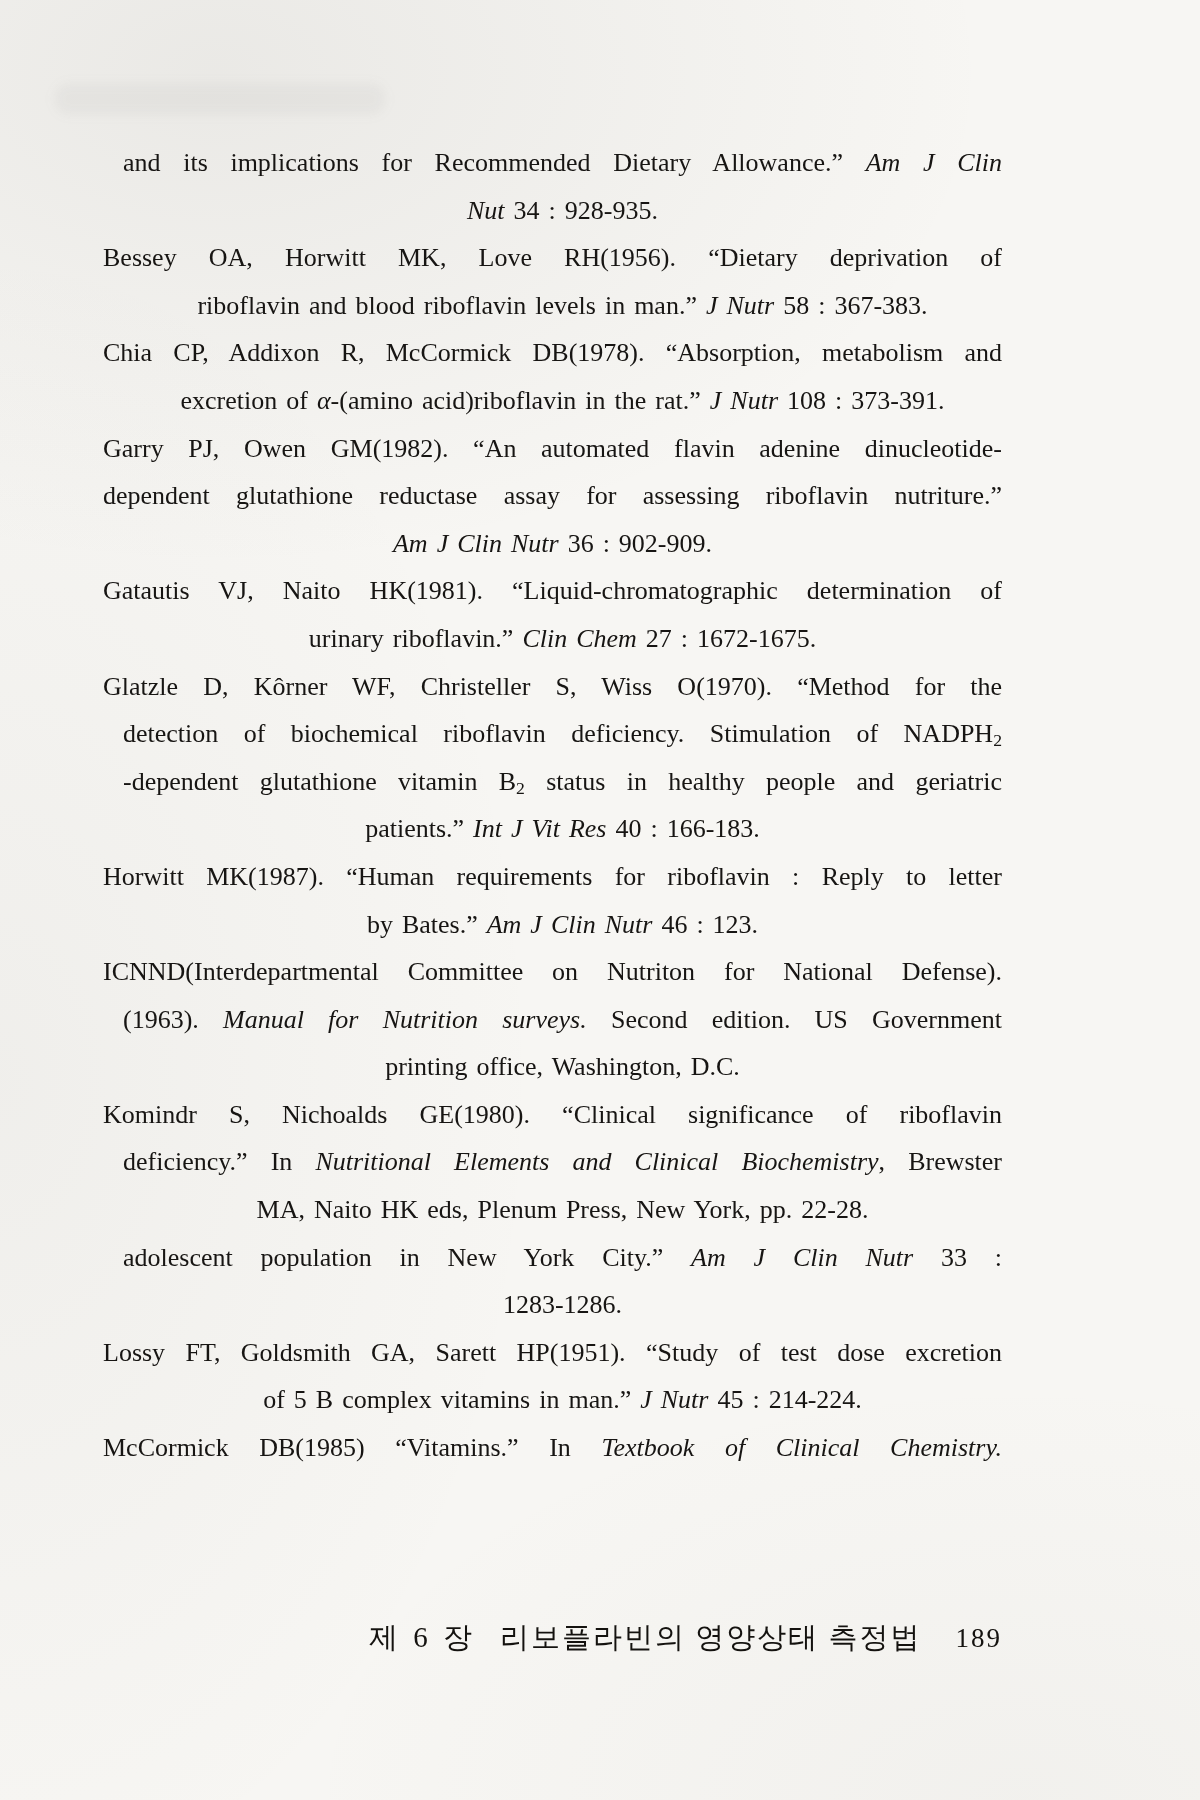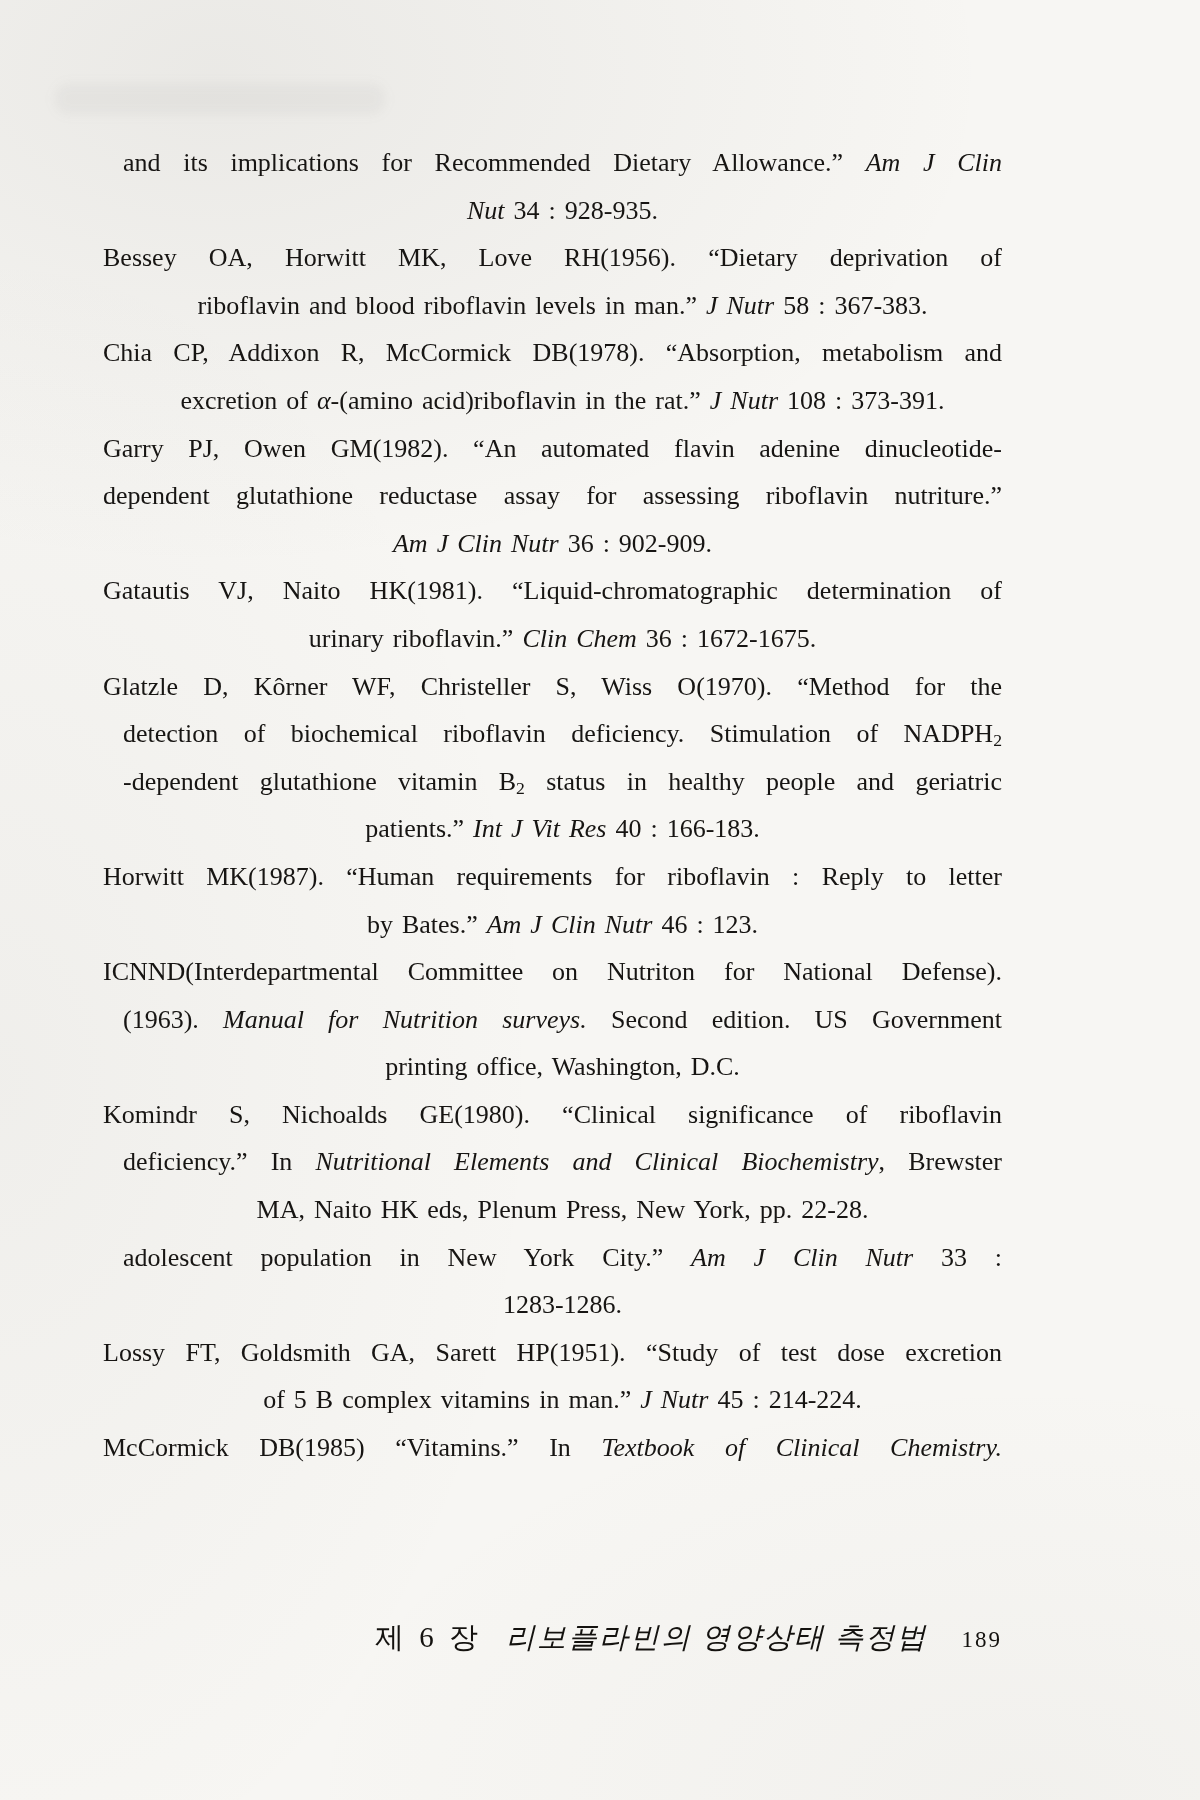--- a/index.html
+++ b/index.html
@@ -48,41 +48,41 @@
     line-height:0;
   }
   .footer {
     position:absolute; left:103px; top:1618px; width:899px;
     text-align:right;
     font-size:29px;
     color:#14120f;
     white-space:nowrap;
   }
   .f-chapter { margin-right:24px; letter-spacing:4px; }
-  .f-title { letter-spacing:2px;font-style:italic; }
-  .f-page { margin-left:34px; font-size:23px; letter-spacing:2px; }
+  .f-title { letter-spacing:2px; }
+  .f-page { margin-left:34px; font-size:27px; letter-spacing:2px; }
 </style>
 </head>
 <body>
 
 <div class="scan-shade"></div>
 <div class="smudge-top"></div>
 
 <div class="refs">
     <div class="line indent justify"><span>and its implications for Recommended Dietary Allowance.” </span><span class="italic">Am J Clin</span></div>
     <div class="line indent"><span class="italic">Nut</span><span> 34 : 928-935.</span></div>
     <div class="line justify"><span>Bessey OA, Horwitt MK, Love RH(1956). “Dietary deprivation of</span></div>
     <div class="line indent"><span>riboflavin and blood riboflavin levels in man.” </span><span class="italic">J Nutr</span><span> 58 : 367-383.</span></div>
     <div class="line justify"><span>Chia CP, Addixon R, McCormick DB(1978). “Absorption, metabolism and</span></div>
     <div class="line indent"><span>excretion of </span><span class="italic">α</span><span>-(amino acid)riboflavin in the rat.” </span><span class="italic">J Nutr</span><span> 108 : 373-391.</span></div>
     <div class="line justify"><span>Garry PJ, Owen GM(1982). “An automated flavin adenine dinucleotide-</span></div>
     <div class="line justify"><span>dependent glutathione reductase assay for assessing riboflavin nutriture.”</span></div>
     <div class="line"><span class="italic">Am J Clin Nutr</span><span> 36 : 902-909.</span></div>
     <div class="line justify"><span>Gatautis VJ, Naito HK(1981). “Liquid-chromatographic determination of</span></div>
-    <div class="line indent"><span>urinary riboflavin.” </span><span class="italic">Clin Chem</span><span> 36 : 1672-1675.</span></div>
+    <div class="line indent"><span>urinary riboflavin.” </span><span class="italic">Clin Chem</span><span> 27 : 1672-1675.</span></div>
     <div class="line justify"><span>Glatzle D, Kôrner WF, Christeller S, Wiss O(1970). “Method for the</span></div>
     <div class="line indent justify"><span>detection of biochemical riboflavin deficiency. Stimulation of NADPH</span><span class="sub">2</span></div>
     <div class="line indent justify"><span>-dependent glutathione vitamin B</span><span class="sub">2</span><span> status in healthy people and geriatric</span></div>
     <div class="line indent"><span>patients.” </span><span class="italic">Int J Vit Res</span><span> 40 : 166-183.</span></div>
     <div class="line justify"><span>Horwitt MK(1987). “Human requirements for riboflavin : Reply to letter</span></div>
     <div class="line indent"><span>by Bates.” </span><span class="italic">Am J Clin Nutr</span><span> 46 : 123.</span></div>
     <div class="line justify"><span>ICNND(Interdepartmental Committee on Nutriton for National Defense).</span></div>
     <div class="line indent justify"><span>(1963). </span><span class="italic">Manual for Nutrition surveys.</span><span> Second edition. US Government</span></div>
     <div class="line indent"><span>printing office, Washington, D.C.</span></div>
     <div class="line justify"><span>Komindr S, Nichoalds GE(1980). “Clinical significance of riboflavin</span></div>

